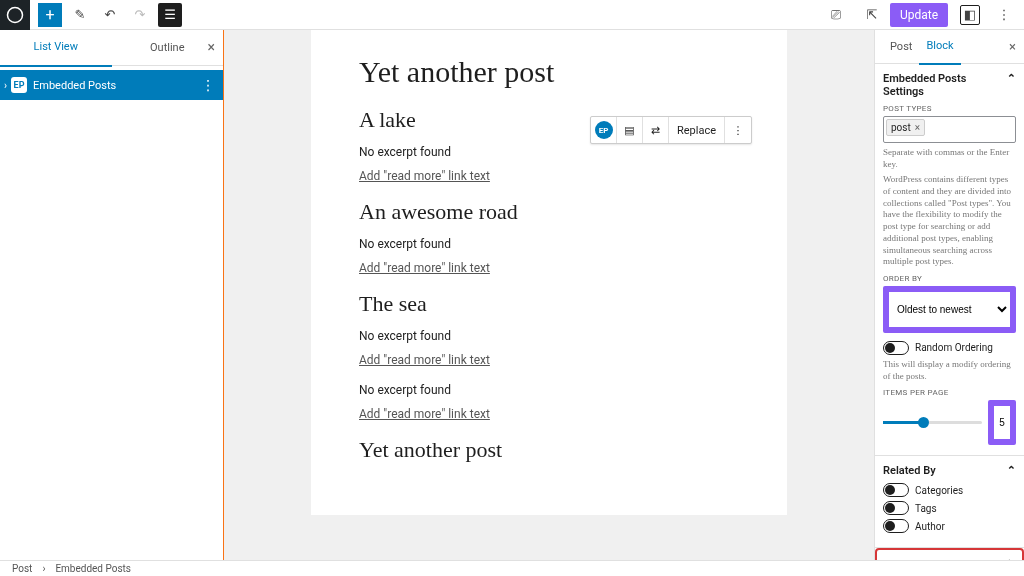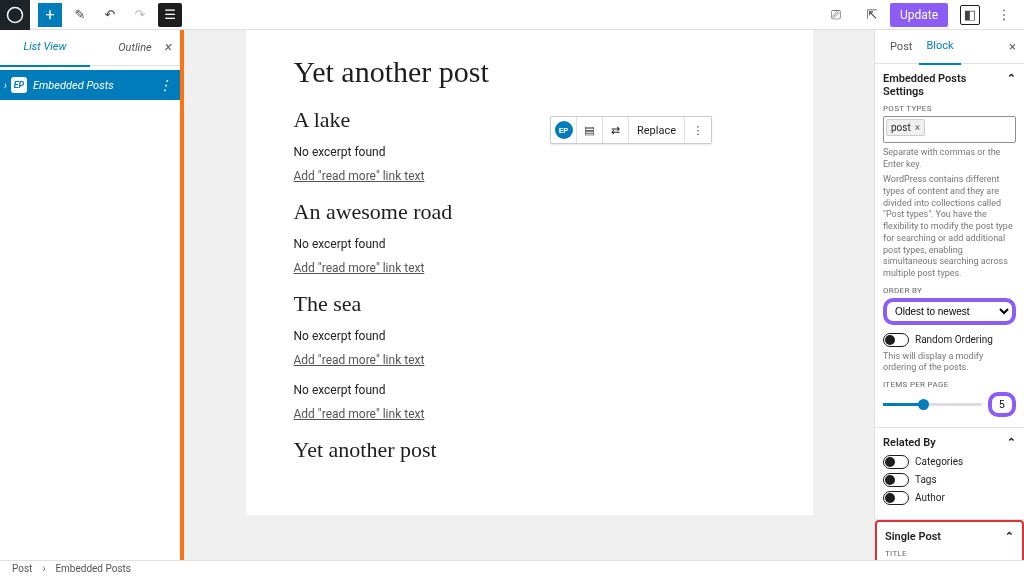--- a/index.html
+++ b/index.html
@@ -6,33 +6,33 @@
 body { font-family:-apple-system,BlinkMacSystemFont,"Segoe UI",Roboto,sans-serif; font-size:13px; color:#1e1e1e; background:#fff; width:1024px; height:576px; overflow:hidden; }
 
 .topbar { height:30px; display:flex; align-items:center; border-bottom:1px solid #e0e0e0; }
 .wp-ico { width:30px; height:30px; background:#1d2327; display:flex; align-items:center; justify-content:center; color:#fff; }
 .plus { width:24px; height:24px; background:#007cba; color:#fff; display:flex; align-items:center; justify-content:center; margin-left:8px; font-size:16px; }
 .tb-ico { width:24px; height:24px; display:flex; align-items:center; justify-content:center; color:#444; margin-left:6px; }
 .tb-right { margin-left:auto; display:flex; align-items:center; gap:6px; padding-right:8px; }
 .update { background:#8b5cf6; color:#fff; padding:5px 10px; border-radius:2px; font-size:12px; }
 
 .main { display:flex; height:530px; }
-.left { width:184px; border-right:4px solid #f97316;font-style:italic; }
+.left { width:224px; border-right:1px solid #f97316; }
 .ltabs { display:flex; height:36px; align-items:center; position:relative; border-bottom:1px solid #e0e0e0; }
 .ltab { flex:1; text-align:center; font-size:11px; color:#555; padding:12px 0; }
 .ltab.act { border-bottom:2px solid #007cba; color:#007cba; }
 .ltabs .x { position:absolute; right:8px; top:10px; color:#666; font-size:14px; line-height:1; }
 .lrow { display:flex; align-items:center; background:#007cba; color:#fff; height:30px; margin-top:4px; padding-left:4px; }
 .lrow .chev { font-size:10px; margin-right:4px; }
 .lrow .bi { width:16px; height:16px; border-radius:3px; background:#fff; color:#007cba; font-size:9px; font-weight:700; display:flex; align-items:center; justify-content:center; margin-right:6px; }
 .lrow .lbl { font-size:11px; flex:1; }
 .lrow .dots { color:#fff; padding:0 8px; font-size:14px; }
 
 .canvas { flex:1; background:#f0f0f0; position:relative; overflow:hidden; }
-.page { background:#fff; width:567px; margin:0 auto; padding:40px 48px; position:relative; top:-15px; }
+.page { background:#fff; width:476px; margin:0 auto; padding:40px 48px; position:relative; top:-15px; }
 .ptitle { font-family:Georgia,serif; font-size:30px; font-weight:400; margin-bottom:18px; }
 .bt { position:absolute; left:366px; top:86px; background:#fff; border:1px solid #ccc; border-radius:2px; display:flex; align-items:center; height:28px; box-shadow:0 1px 2px rgba(0,0,0,.1); }
 .bt > div { padding:0 8px; border-right:1px solid #e0e0e0; font-size:11px; height:26px; display:flex; align-items:center; justify-content:center; }
 .bt > div:last-child { border-right:none; }
 .bt .ico { width:26px; padding:0; }
 .bt .epi { background:#007cba; color:#fff; border-radius:50%; width:18px; height:18px; font-size:8px; font-weight:700; display:flex; align-items:center; justify-content:center; }
 .post h3 { font-family:Georgia,serif; font-size:22px; font-weight:400; margin:14px 0 12px; }
 .post p { font-size:12px; color:#222; margin-bottom:10px; }
 .post a { font-size:12px; color:#555; text-decoration:underline; margin-bottom:16px; display:block; }
 
@@ -40,22 +40,22 @@
 .rtabs { display:flex; height:34px; align-items:center; border-bottom:1px solid #e0e0e0; padding:0 8px; position:relative; }
 .rtab { padding:11px 7px; color:#555; font-size:11px; }
 .rtab.act { border-bottom:2px solid #007cba; color:#007cba; }
 .rtabs .x { margin-left:auto; color:#666; font-size:13px; }
 .sect { padding:8px 8px 10px; border-bottom:1px solid #e0e0e0; }
 .sh { display:flex; justify-content:space-between; font-weight:600; font-size:11px; margin-bottom:6px; }
 .lblu { text-transform:uppercase; font-size:8px; color:#666; margin:6px 0 3px; letter-spacing:.3px; }
 .tag { display:inline-flex; align-items:center; background:#f0f0f0; border:1px solid #ccc; border-radius:2px; padding:2px 4px; font-size:10px; margin-bottom:4px; }
 .tag .x { margin-left:4px; color:#666; font-size:10px; }
 .tagbox { border:1px solid #8c8f94; border-radius:2px; padding:2px; }
-.help { font-size:9px; color:#777; line-height:1.3; margin-top:4px; }
-select, .inp { width:100%; border:4px solid #8b5cf6; border-radius:10px; padding:3px 4px; font-size:10px; background:#fff; }
+.help { font-size:9px; color:#777; line-height:1.3; margin-top:4px;font-family:Liberation Serif, serif; }
+select, .inp { width:100%; border:6px solid #8b5cf6; border-radius:2px; padding:11px 4px; font-size:10px; background:#fff; }
 .numbox { width:28px; text-align:center; }
 .tgl { display:flex; align-items:center; gap:6px; margin:4px 0;text-align:center; }
 .sw { width:26px; height:14px; border-radius:7px; background:#fff; border:1px solid #1e1e1e; position:relative; }
 .sw::after { content:""; position:absolute; left:1px; top:1px; width:10px; height:10px; background:#1e1e1e; border-radius:50%; }
 .slider { display:flex; align-items:center; gap:6px; }
 .track { flex:1; height:3px; background:#ddd; position:relative; border-radius:2px; }
 .track .fill { position:absolute; left:0; top:0; height:3px; width:40%; background:#007cba; }
 .track .knob { position:absolute; left:40%; top:-4px; width:11px; height:11px; border-radius:50%; background:#007cba; margin-left:-5px; }
 .hl { border:2px solid #d63638; border-radius:4px; }
 

